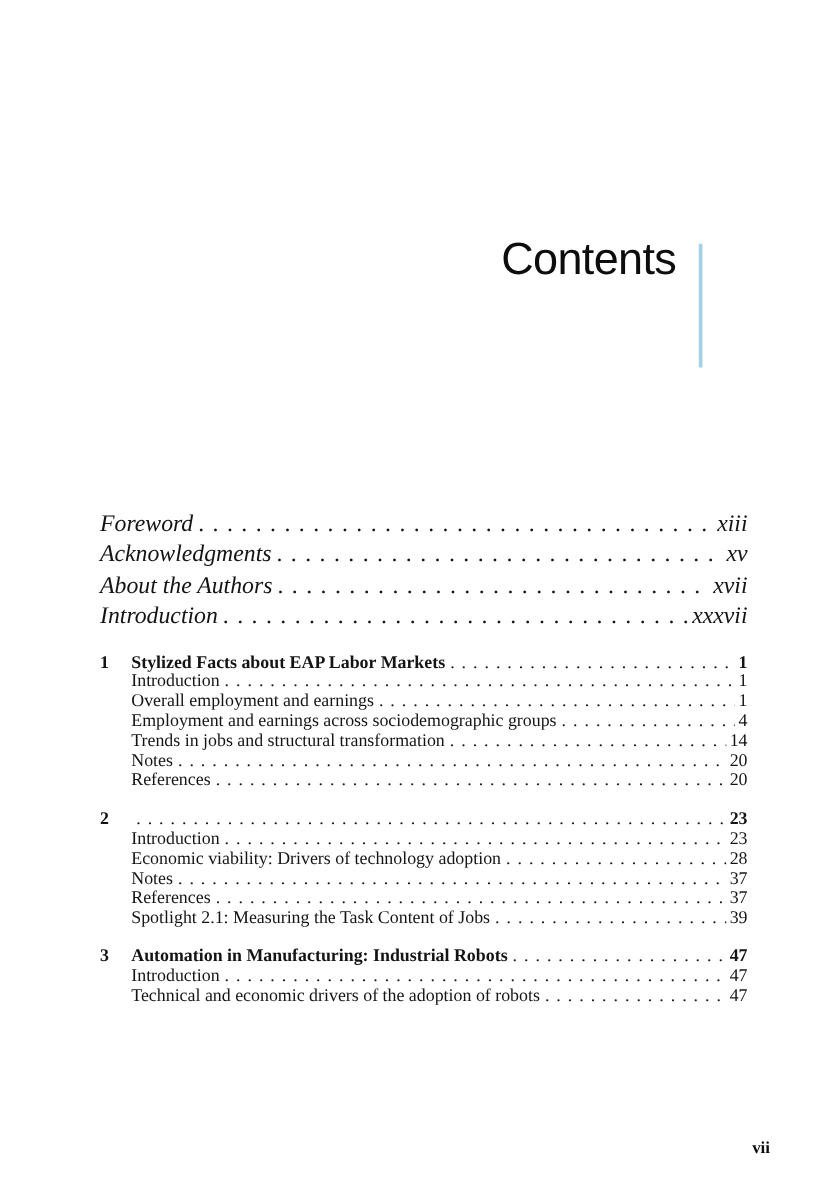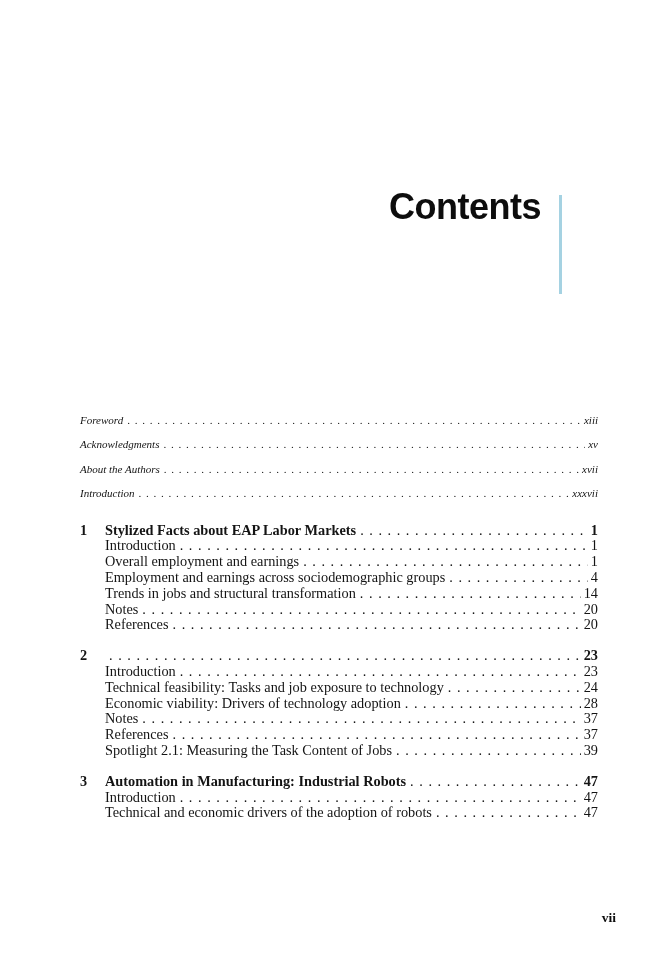--- a/index.html
+++ b/index.html
@@ -12,21 +12,21 @@
     overflow: hidden;
   }
 
   
   .page-title {
     position: absolute;
     top: 186px;
     right: 131px;
     margin: 0;
     font-family: "Liberation Sans", sans-serif;
-    font-weight: bold;
+    font-weight: normal;
     font-size: 36px;
     letter-spacing: -0.5px;
     color: #0d0d0d;
   }
   .accent-bar {
     position: absolute;
     left: 559px;
     top: 195px;
     width: 3px;
     height: 99px;
@@ -57,21 +57,21 @@
   }
   .dots::after {
     content: ". . . . . . . . . . . . . . . . . . . . . . . . . . . . . . . . . . . . . . . . . . . . . . . . . . . . . . . . . . . . . . . . . . . . . . . . . . . . . . . . . . . . . . . . . . . . . . . . . . . . . . . .";
     letter-spacing: 1px;
     color: #141414;
   }
   .pg { flex: 0 0 auto; }
 
   
   .front-matter .toc-row {
-    font-size: 11px;
+    font-size: 19px;
     line-height: 24.4px;
     font-style: italic;
     justify-content: center;
   }
   .front-matter { margin-bottom: 17px; }
 
   
   .chapter { margin-top: 15px; }
   .chapter .toc-row {
     font-size: 14.3px;
@@ -185,25 +185,20 @@
       <span class="dots"></span>
       <span class="pg">23</span>
     </div>
     <div class="entries">
   <div class="toc-row">
     <span class="label">Introduction</span>
     <span class="dots"></span>
     <span class="pg">23</span>
   </div>
 
-  <div class="toc-row">
-    <span class="label">Technical feasibility: Tasks and job exposure to technology</span>
-    <span class="dots"></span>
-    <span class="pg">24</span>
-  </div>
 
   <div class="toc-row">
     <span class="label">Economic viability: Drivers of technology adoption</span>
     <span class="dots"></span>
     <span class="pg">28</span>
   </div>
 
 
   <div class="toc-row">
     <span class="label">Notes</span>

